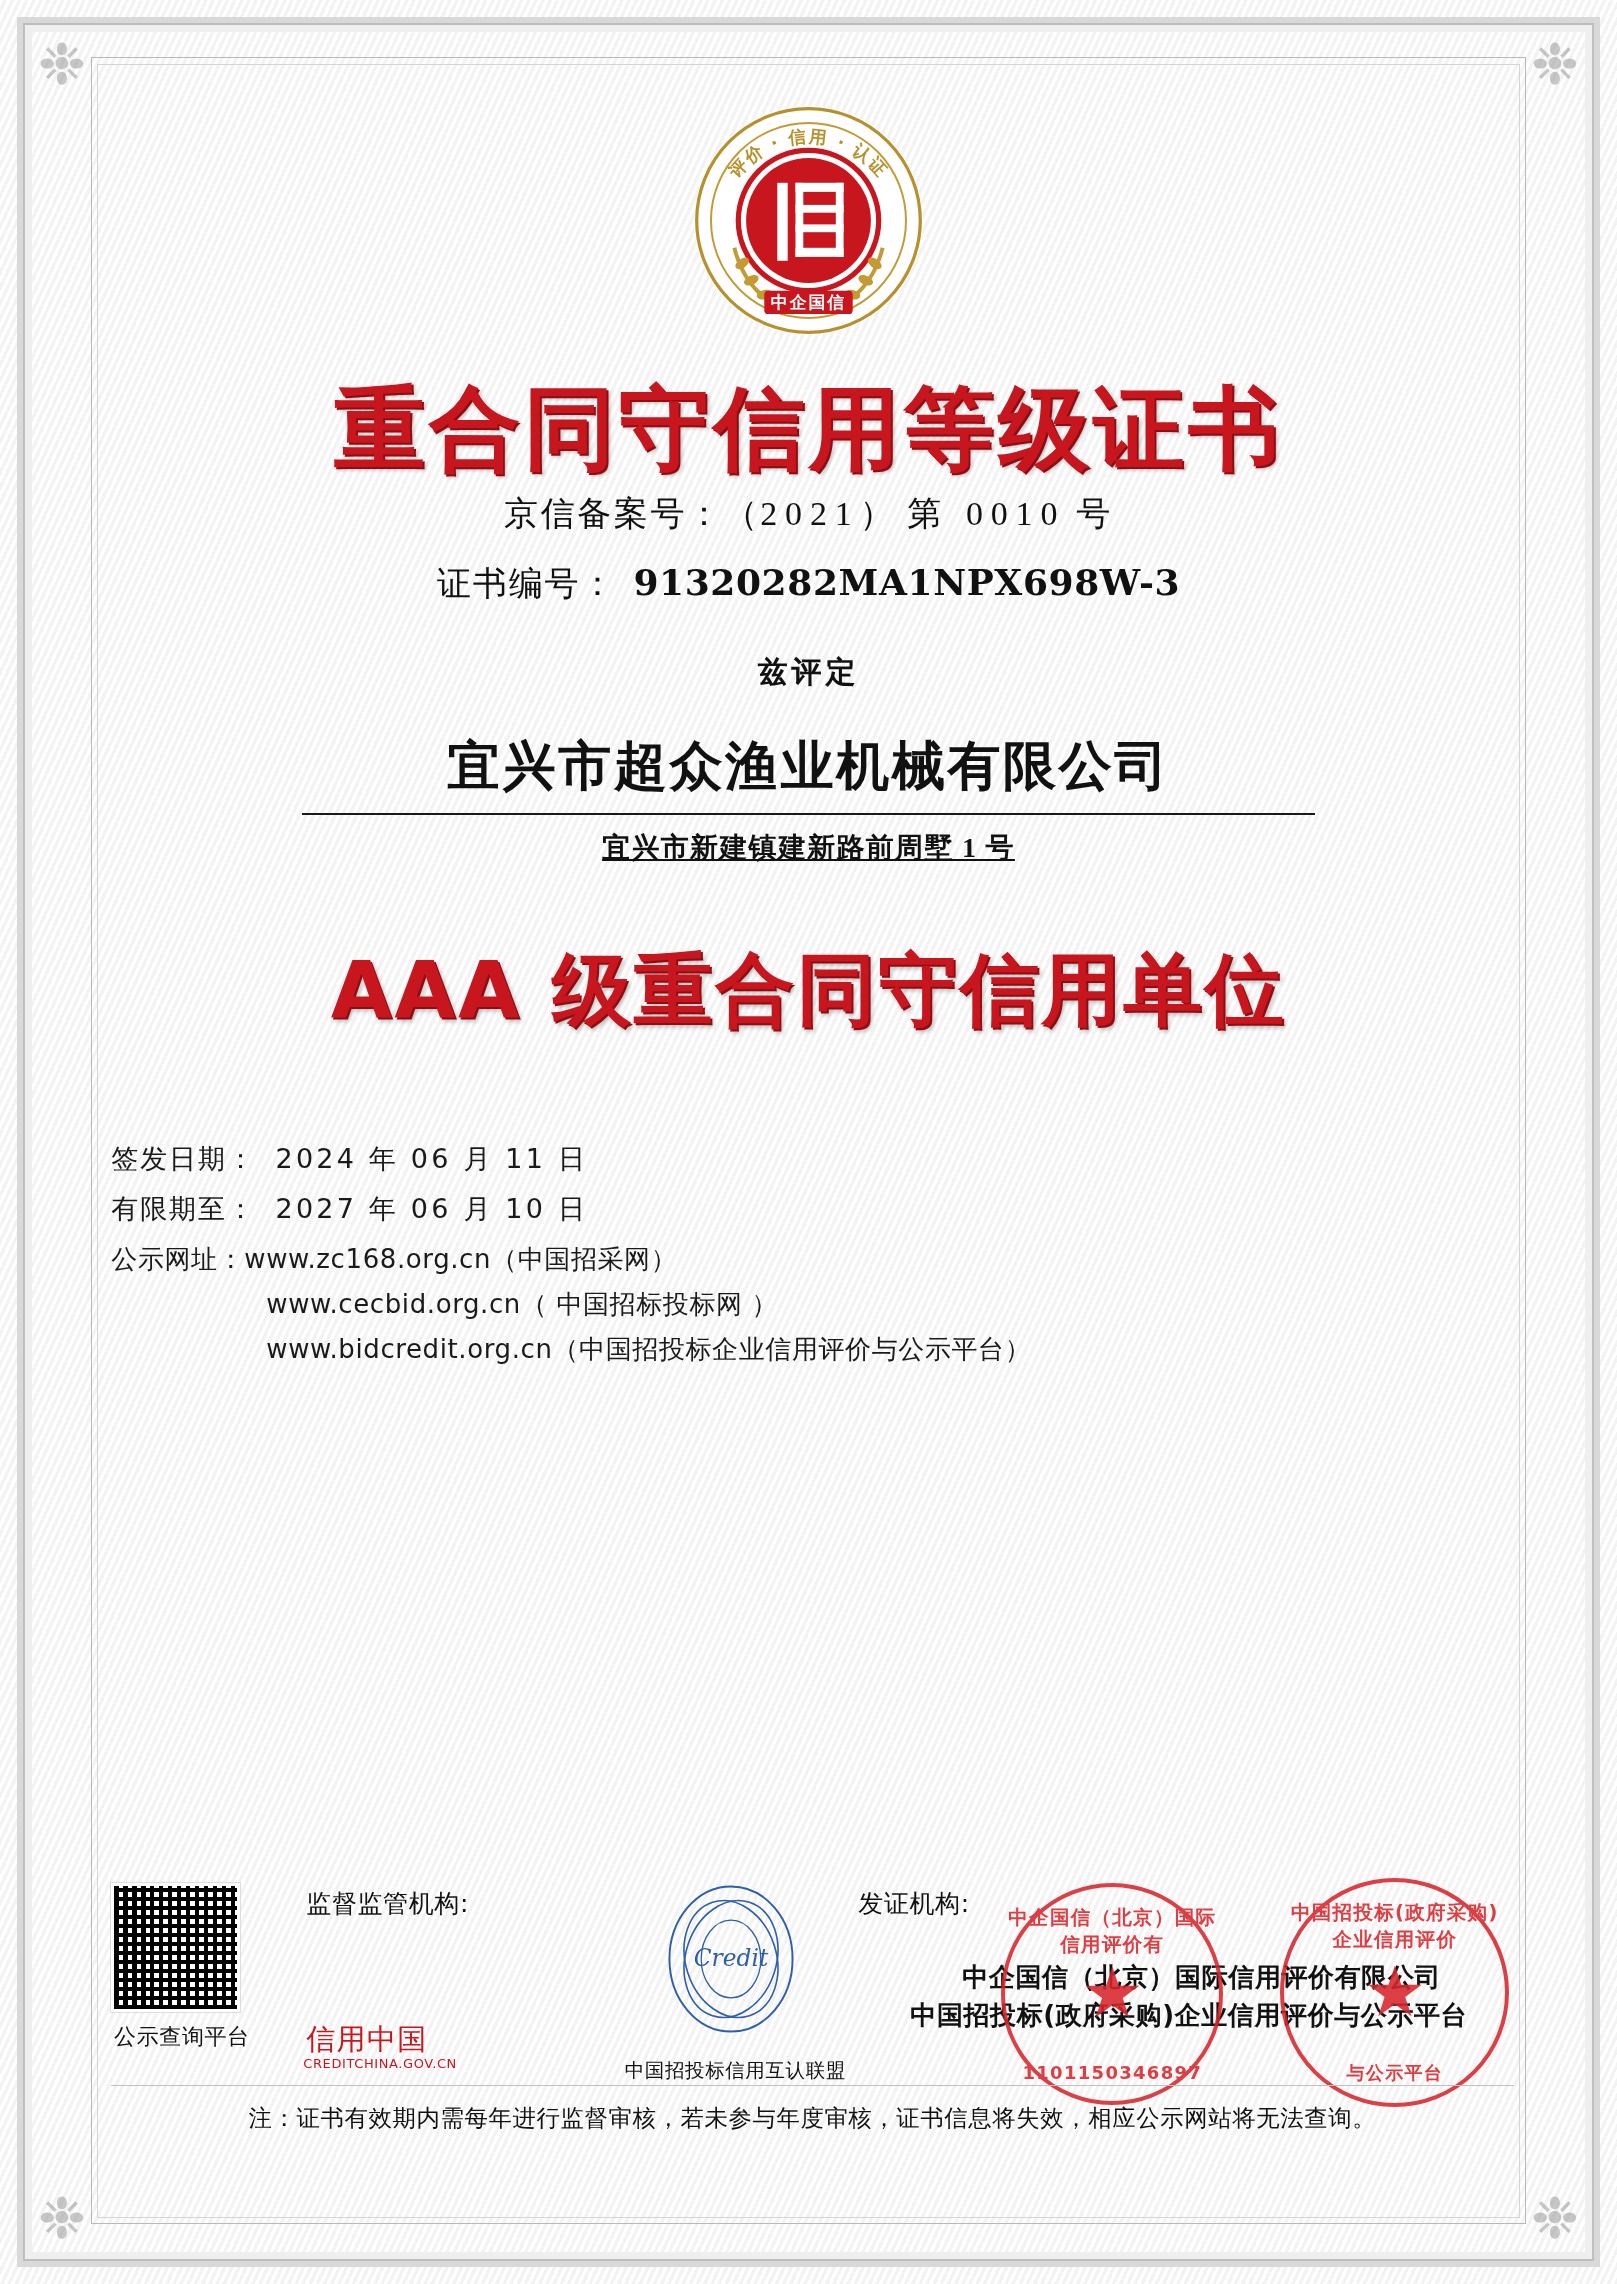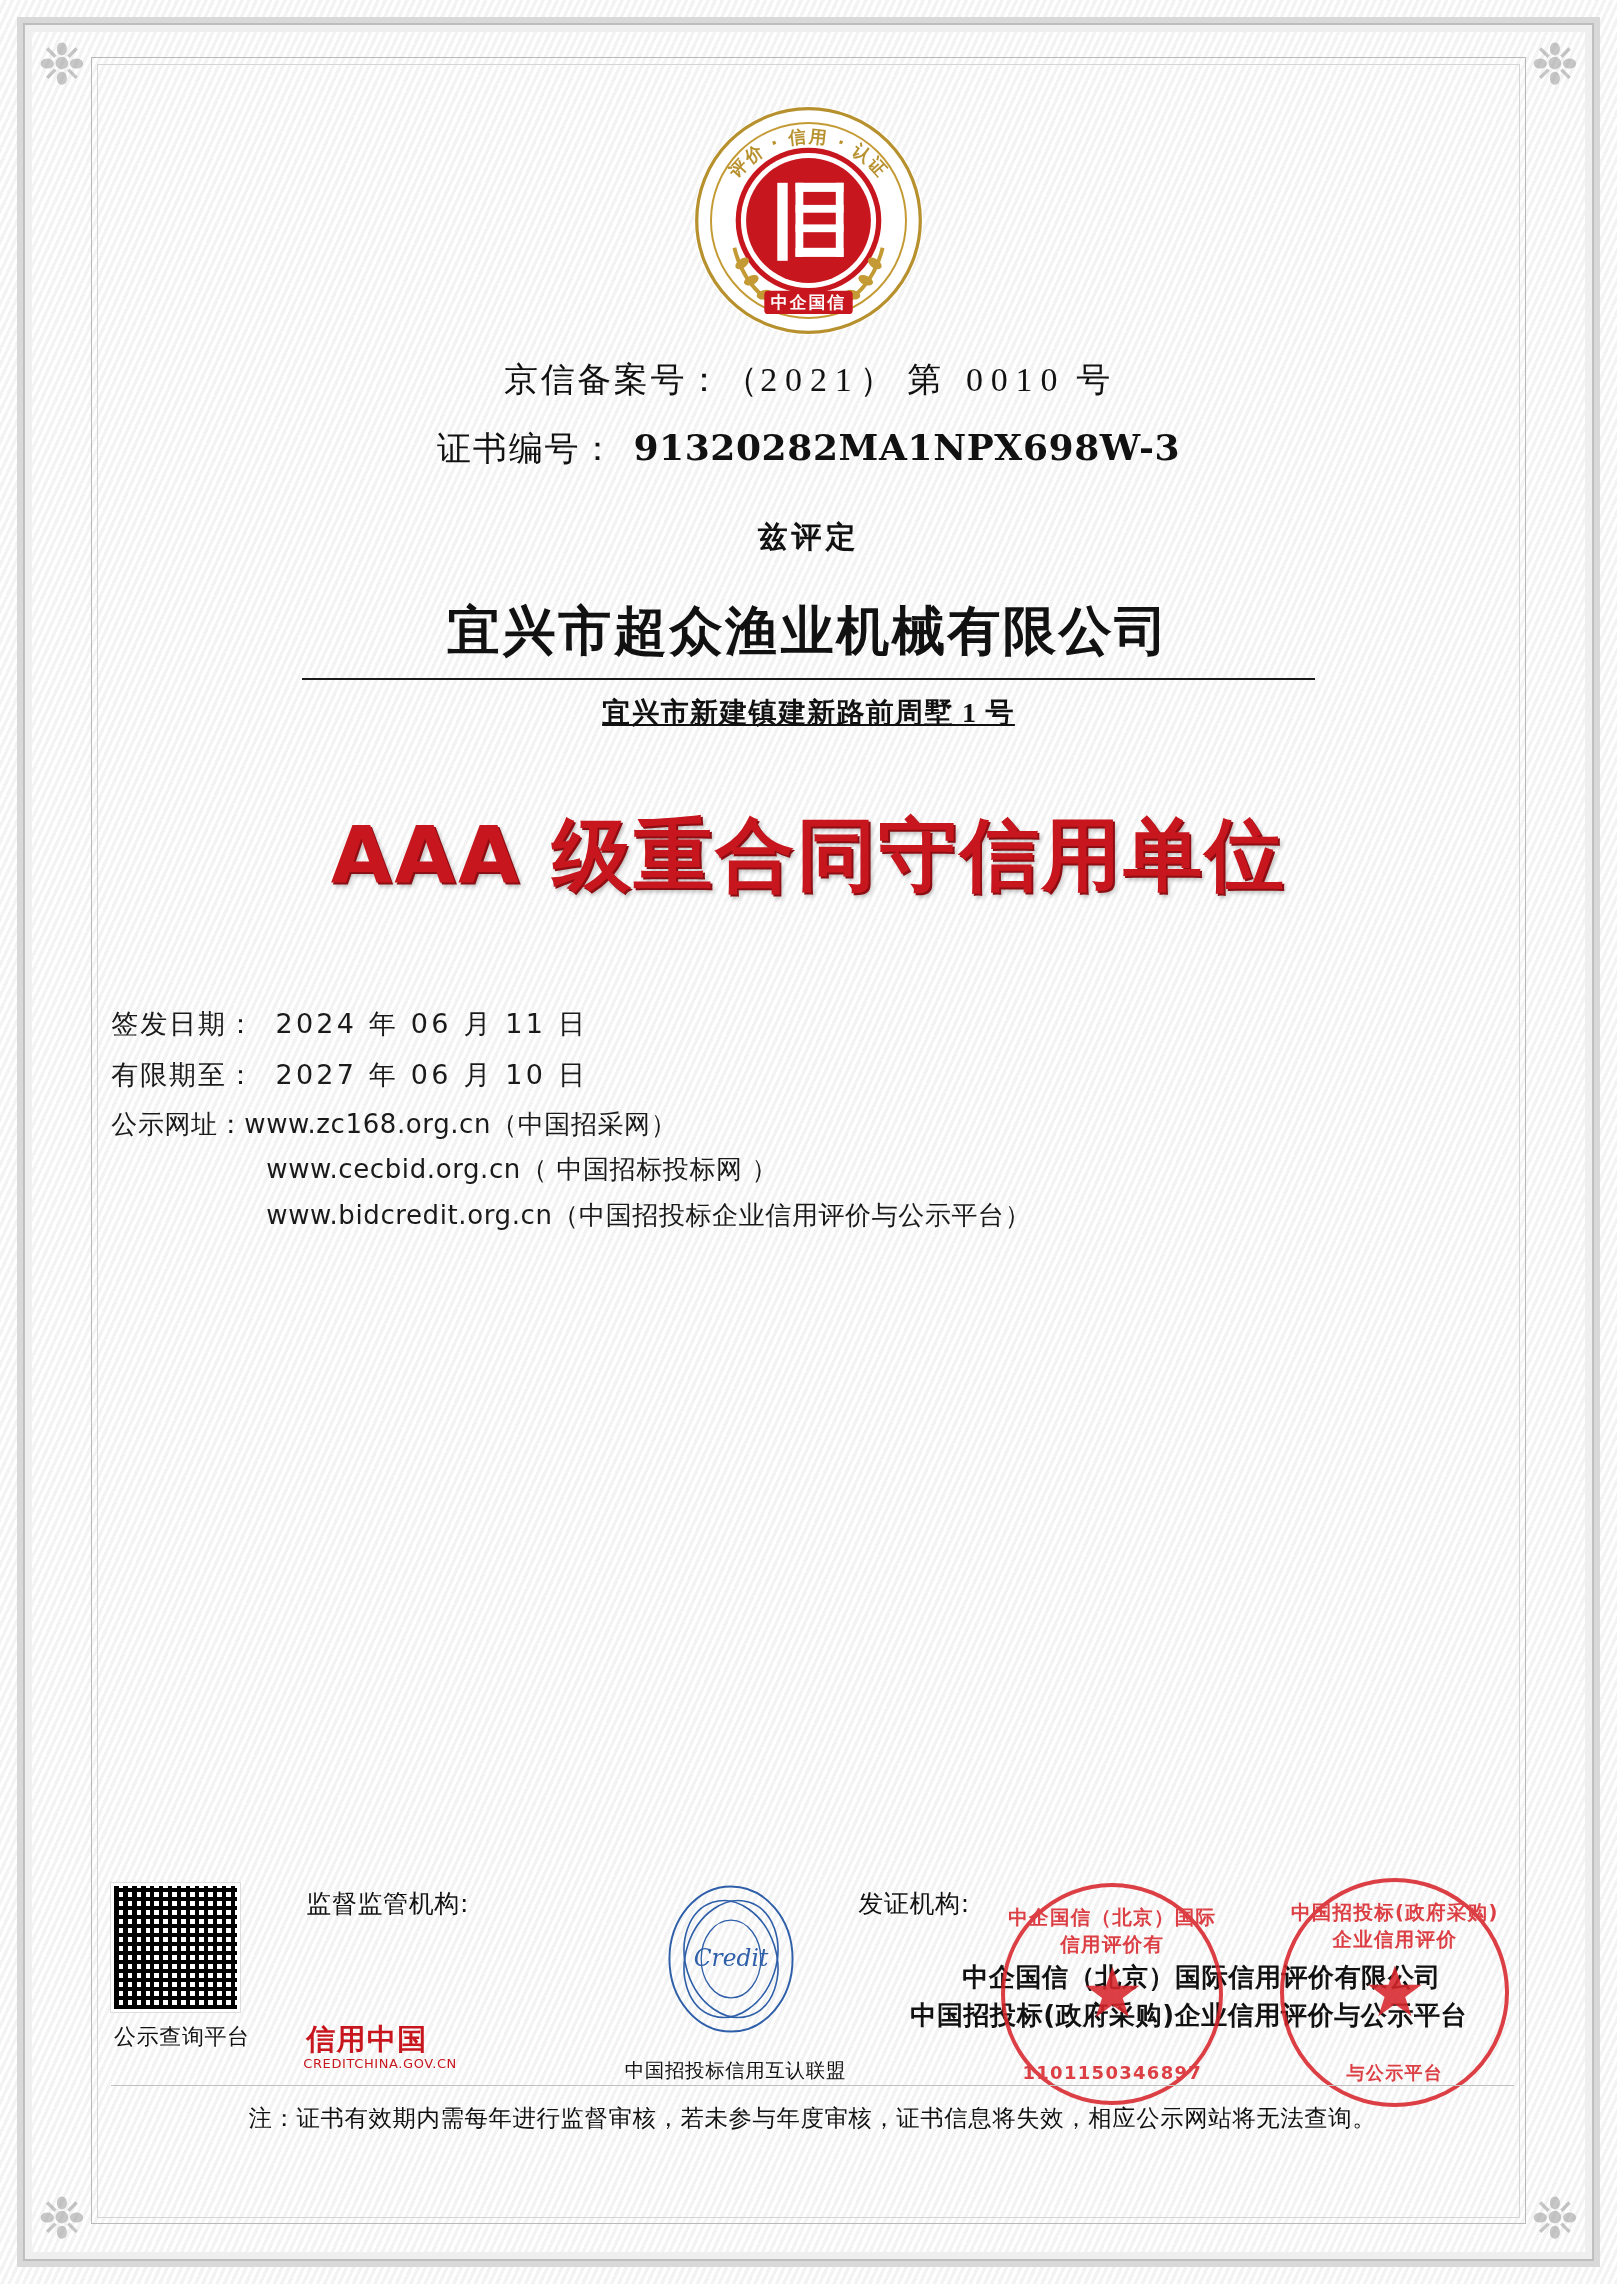--- a/index.html
+++ b/index.html
@@ -222,21 +222,21 @@
     font-family: "DejaVu Sans", "Liberation Sans", sans-serif;
     font-size: 25px;
     letter-spacing: 0.6px;
     color: #111;
   }
   .credit-china {
     position: absolute;
     left: 195px; top: 151px;
     font-family: "DejaVu Sans", "Liberation Sans", sans-serif;
     font-size: 29px;
-    font-weight: bold;
+    font-weight: normal;
     color: #c8161e;
     letter-spacing: 1.3px;
   }
   .credit-china-sub {
     position: absolute;
     left: 192px; top: 187px;
     font-family: "DejaVu Sans", "Liberation Sans", sans-serif;
     font-size: 13px;
     letter-spacing: 0.6px;
     color: #c8161e;
@@ -395,20 +395,21 @@
         </g>
 
         <text font-family="DejaVu Sans, Liberation Sans, sans-serif" font-size="27" font-weight="bold" fill="#b8912f" letter-spacing="3">
           <textPath href="#arcTop" startOffset="50%" text-anchor="middle">评价 · 信用 · 认证</textPath>
         </text>
         <rect x="142" y="318" width="136" height="36" rx="6" fill="#c8161e"></rect>
         <text x="210" y="344" text-anchor="middle" font-family="DejaVu Sans, Liberation Sans, sans-serif" font-size="26" font-weight="bold" fill="#ffffff" letter-spacing="3">中企国信</text>
       </svg>
     </div>
 
+    <div class="main-title">重合同守信用等级证书</div>
 
     <div class="record-line">
       <span>京信备案号：</span><span>（</span><span class="spaced">2021</span><span>）</span>&nbsp;<span>第</span>&nbsp;&nbsp;<span class="spaced">0010</span>&nbsp;<span>号</span>
     </div>
 
     <div class="cert-no-line">
       <span>证书编号：</span>
       <span class="cert-no-value">91320282MA1NPX698W-3</span>
     </div>
 

